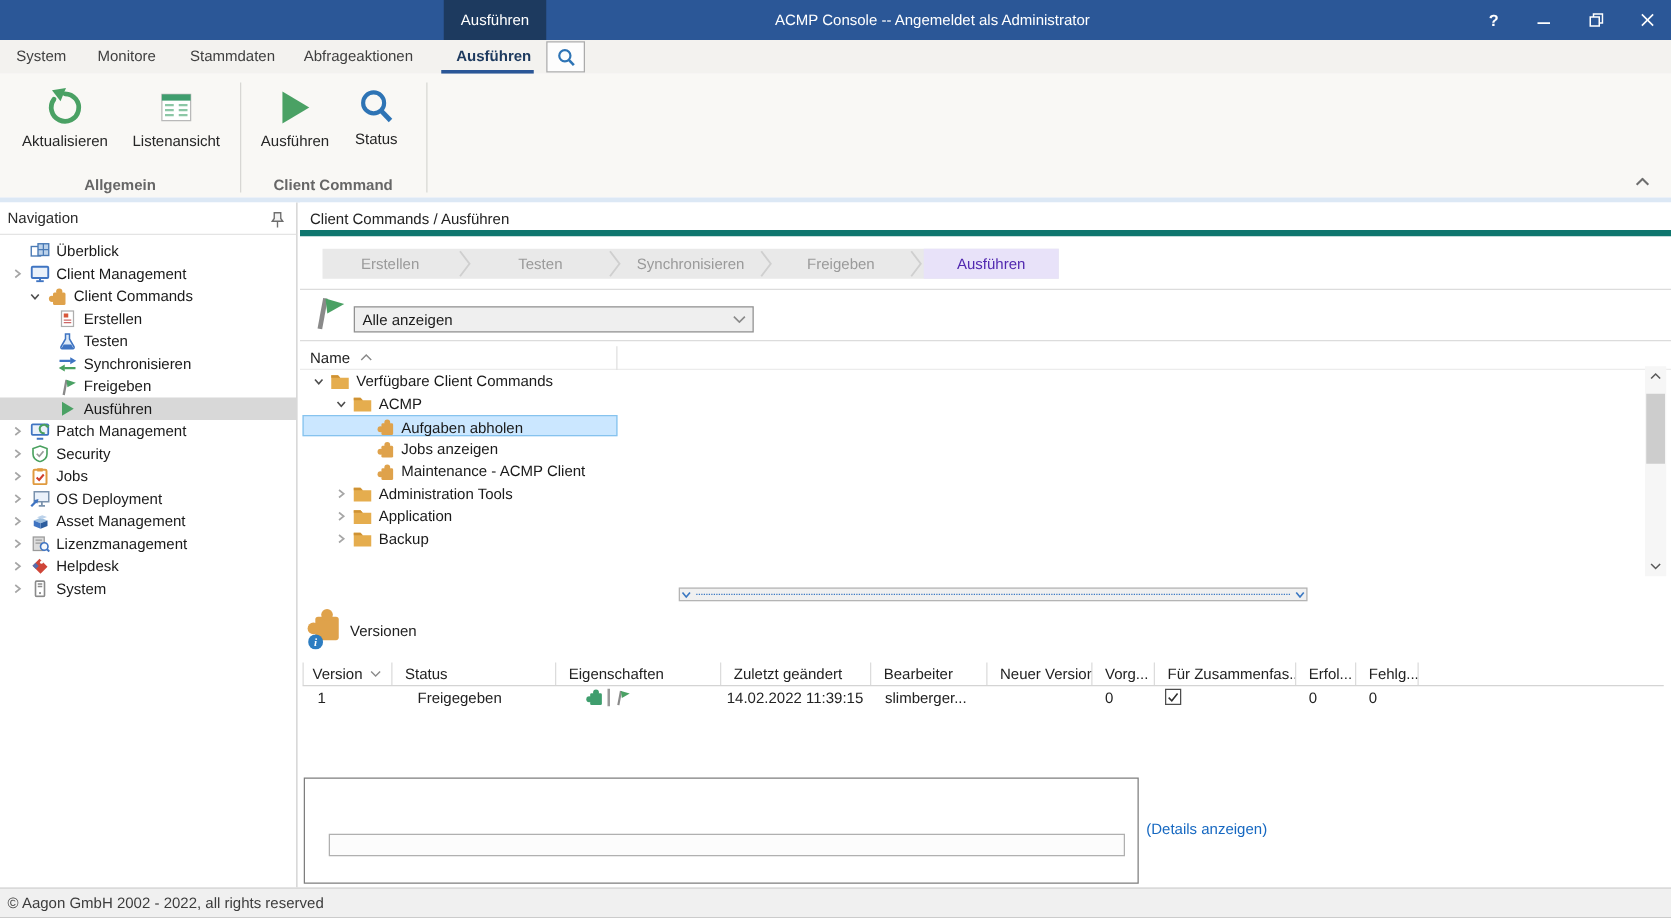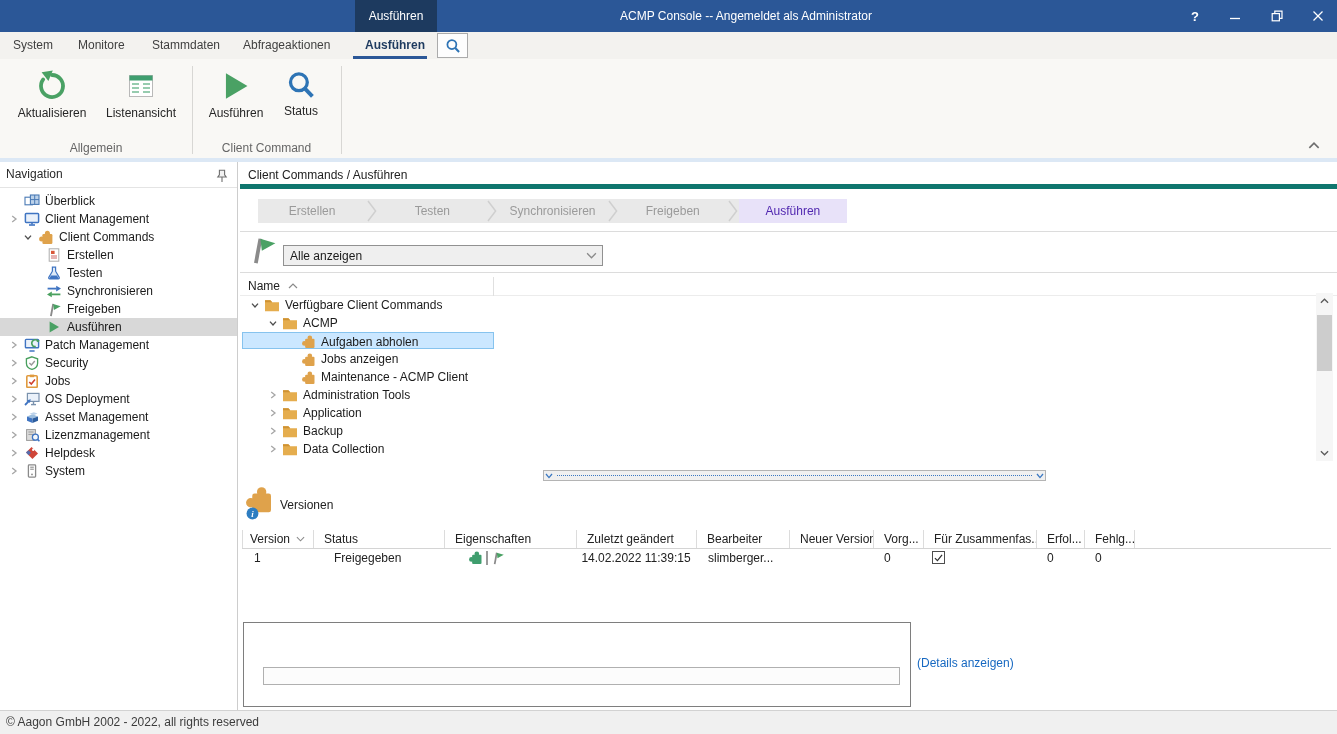--- a/index.html
+++ b/index.html
@@ -23,21 +23,21 @@
   .menu-item.active{color:#1d3a5f;font-weight:bold;}
   .menu-underline{left:353px;top:24px;width:74px;height:3px;background:#2b5797;}
   .menu-search{left:437px;top:1px;width:31px;height:25px;background:#fdfdfd;border:1px solid #ababab;
                display:flex;align-items:center;justify-content:center;box-sizing:border-box;}
 
   
   .ribbon{left:0;top:59px;width:1337px;height:99px;background:#f9f8f5;}
   .rb-btn{top:4px;height:78px;text-align:center;}
   .rb-btn .rb-ic{margin:7px auto 4px auto;}
   .rb-label{color:#262626;}
-  .rb-group-label{top:82px;height:16px;text-align:center;color:#666;}
+  .rb-group-label{top:82px;height:16px;text-align:center;color:#666;font-weight:bold;}
   .rb-divider{top:7px;width:1px;height:88px;background:#d8d7d4;}
   .rb-collapse{left:1308px;top:79px;}
   .ribbon-sep{left:0;top:158px;width:1337px;height:4px;background:#dce8f5;}
 
   
   .nav-panel{left:0;top:162px;width:238px;height:548px;background:#fff;border-right:1px solid #cdcdcd;box-sizing:border-box;}
   .nav-header{left:0;top:0;width:237px;height:26px;border-bottom:1px solid #e4e4e4;box-sizing:border-box;}
   .nav-header-label{left:6px;top:0;line-height:25px;color:#2a2a2a;}
   .nav-pin{right:8px;top:6px;}
   .nav-tree{left:0;top:30px;width:237px;}
@@ -680,33 +680,20 @@
             <svg class="ic" width="8" height="8">
               <use href="#i-chev-r"></use>
             </svg>
           </span>
         <span class="ticon">
             <svg class="ic" width="16" height="14">
               <use href="#i-folder"></use>
             </svg>
           </span>
         <span class="tlabel">Backup</span>
-      </div>
-      <div class="trow" style="padding-left:26px">
-        <span class="chev">
-            <svg class="ic" width="8" height="8">
-              <use href="#i-chev-r"></use>
-            </svg>
-          </span>
-        <span class="ticon">
-            <svg class="ic" width="16" height="14">
-              <use href="#i-folder"></use>
-            </svg>
-          </span>
-        <span class="tlabel">Data Collection</span>
       </div>
     </div>
 
     <div class="abs vscroll">
       <div class="vs-arrow" style="top:0">
           <svg class="ic" width="9" height="6" viewBox="0 0 10 6">
             <path d="M1 5 L5 1 L9 5" fill="none" stroke="#5a5a5a" stroke-width="1.4"></path>
           </svg>
         </div>
       <div class="vs-thumb"></div>

